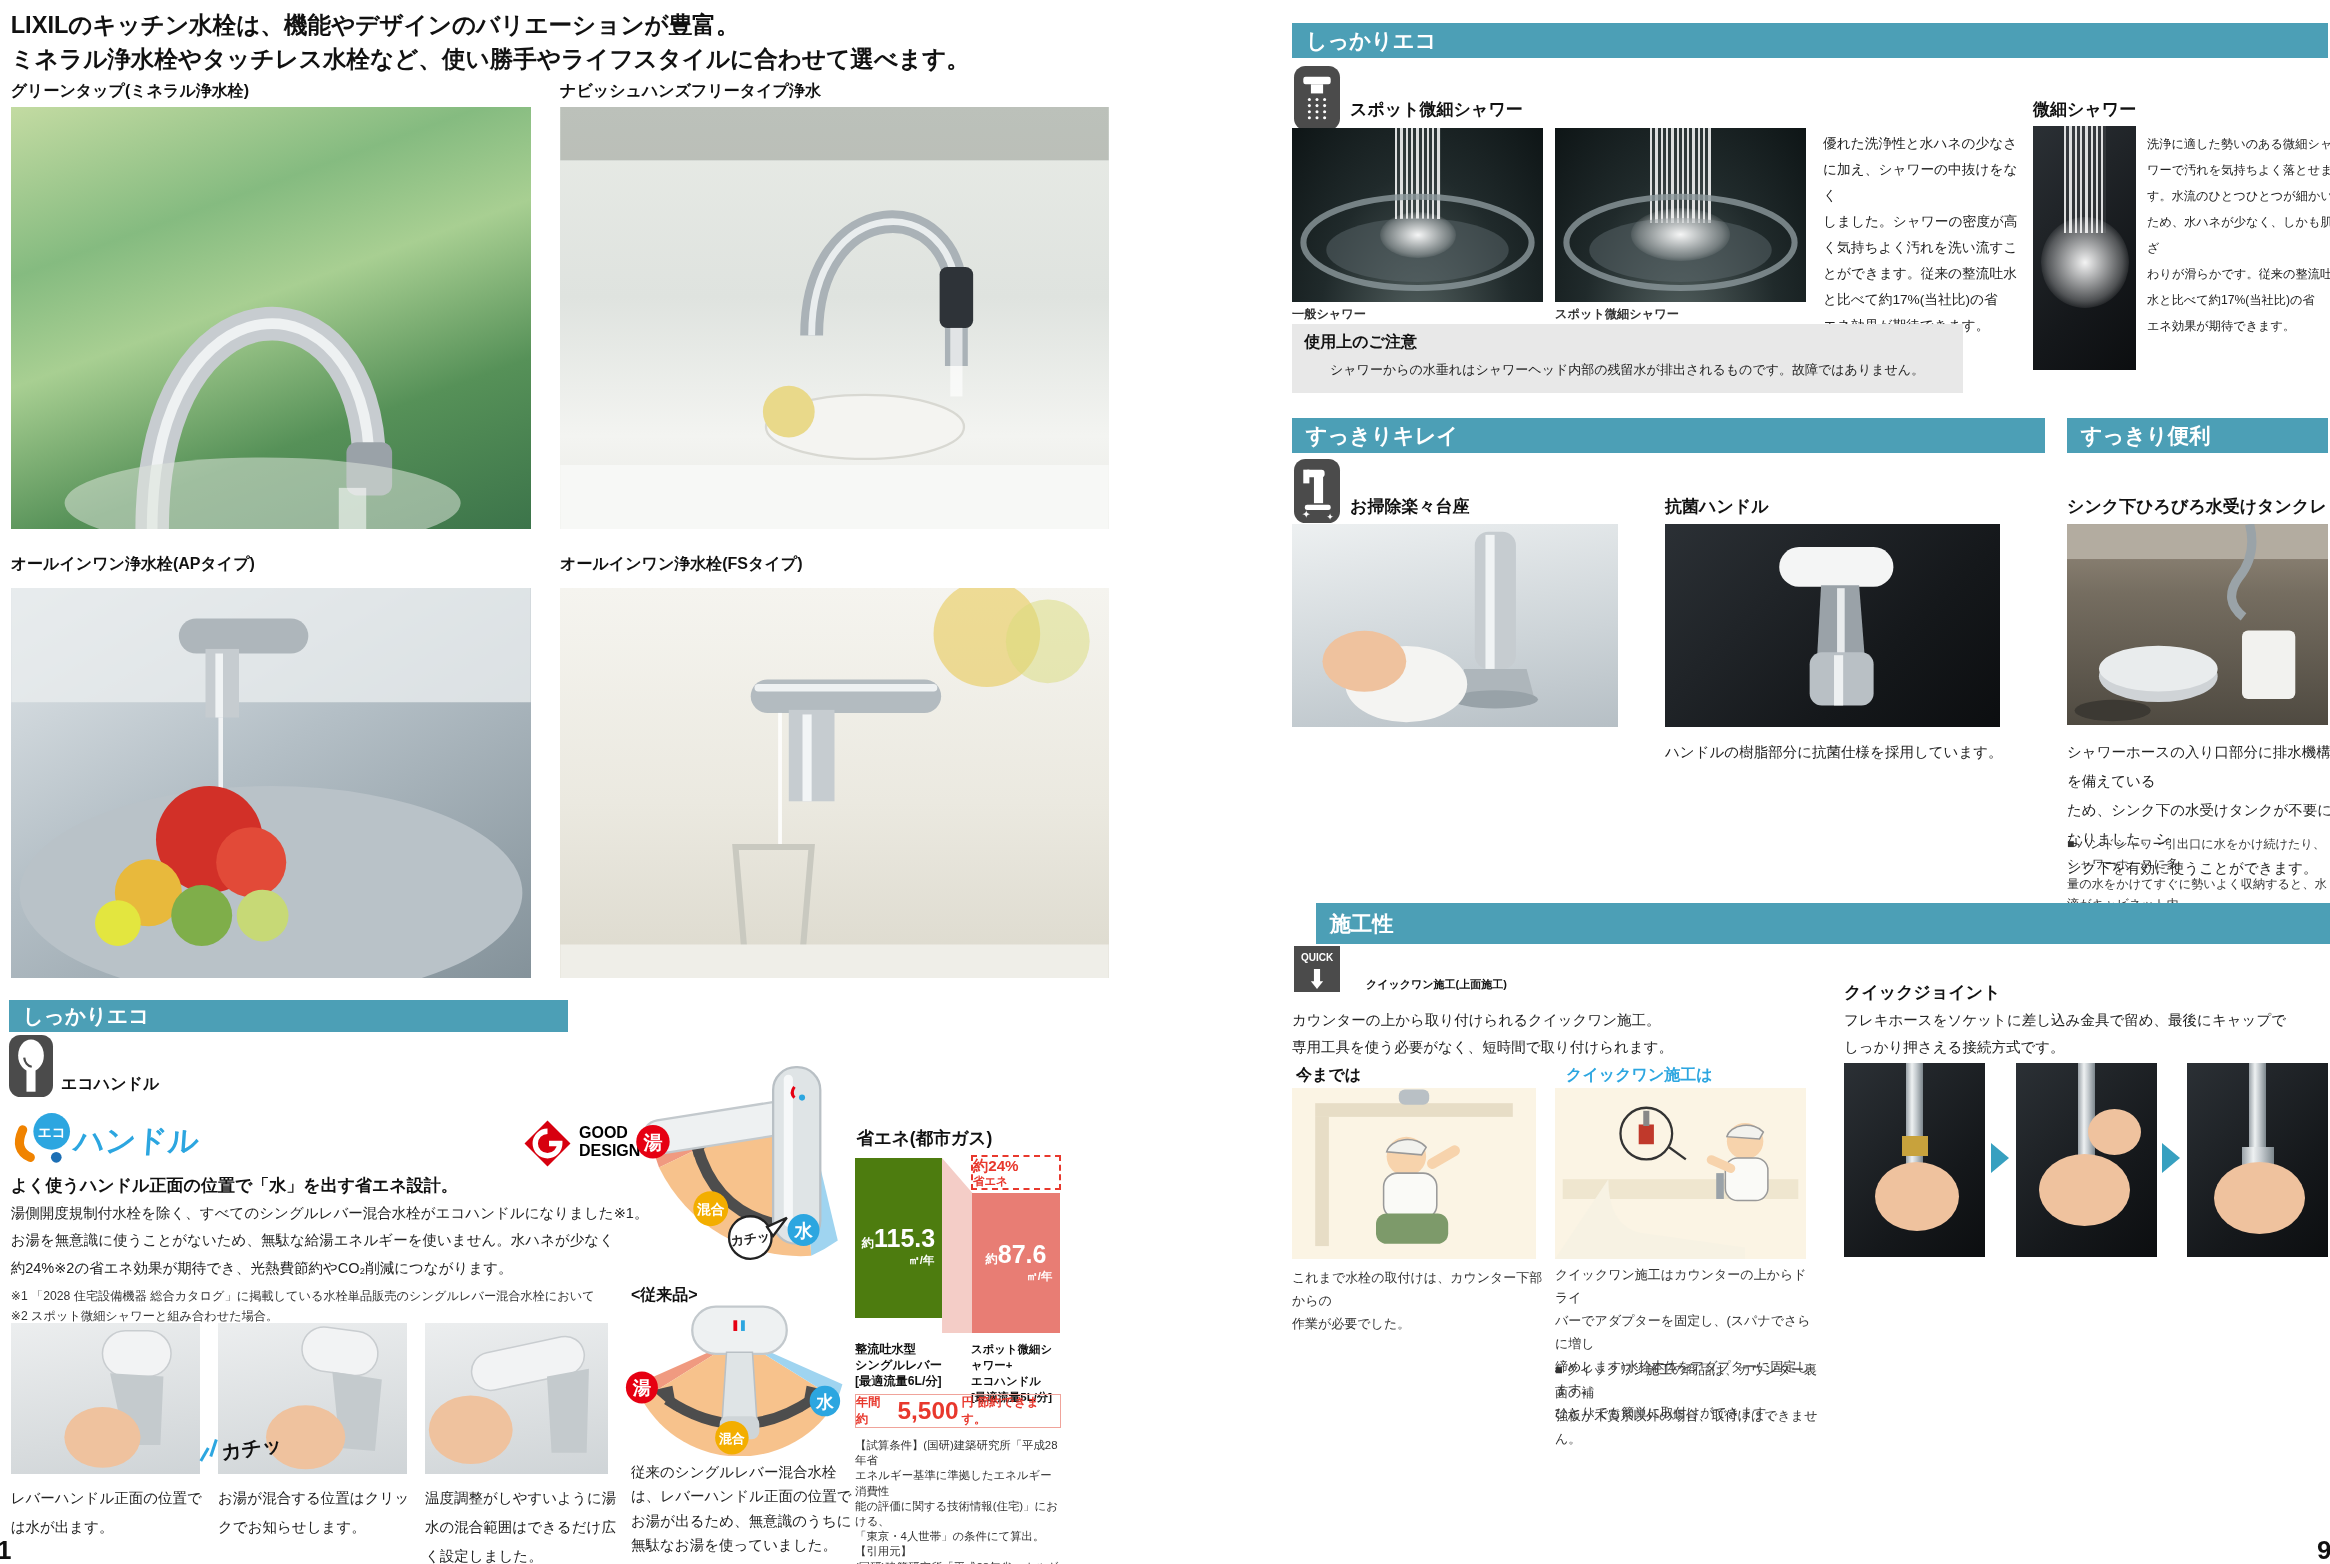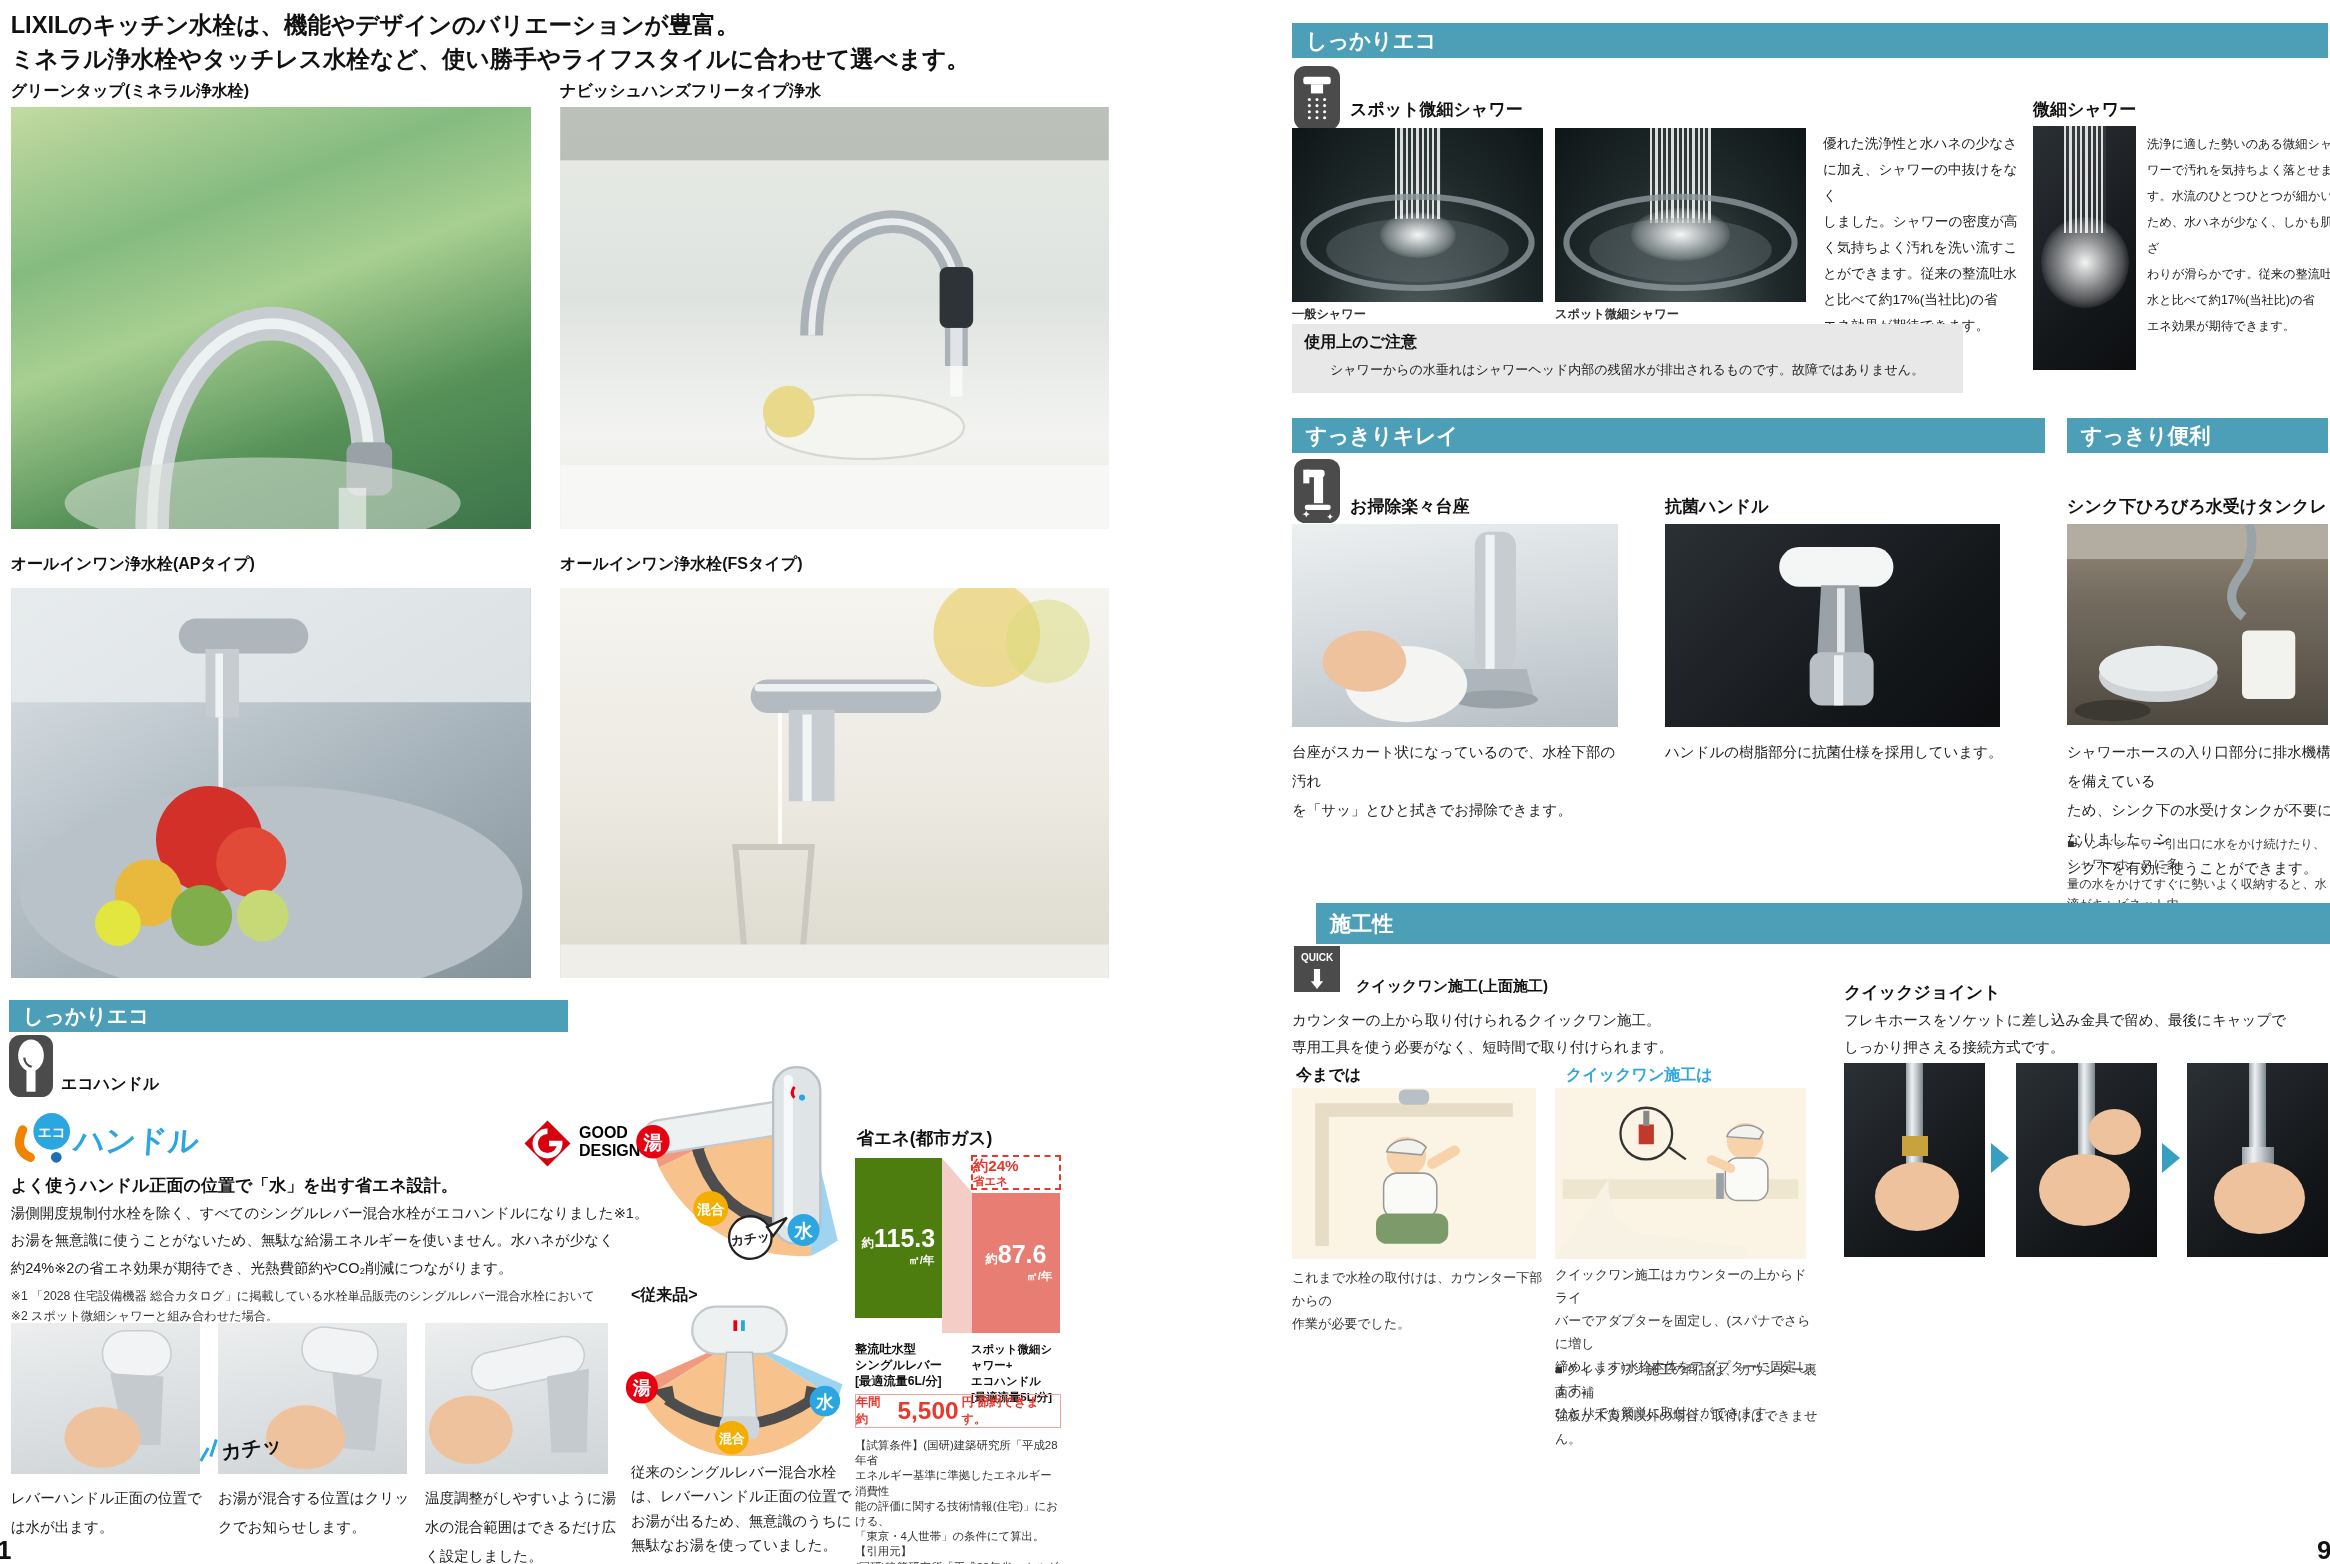--- a/index.html
+++ b/index.html
@@ -391,40 +391,38 @@
       <svg width="261" height="201" viewBox="0 0 343 264">
         <rect x="0" y="0" width="343" height="46" fill="#b3aca0"></rect>
         <path d="M240,0 q10,40 -14,70 q-22,30 6,52" stroke="#9aa3a8" stroke-width="12" fill="none"></path>
         <ellipse cx="120" cy="200" rx="78" ry="34" fill="#cfd3d6"></ellipse>
         <ellipse cx="120" cy="190" rx="78" ry="30" fill="#e9eced"></ellipse>
         <rect x="230" y="140" width="70" height="90" rx="8" fill="#f2f2ef"></rect>
         <ellipse cx="60" cy="245" rx="50" ry="14" fill="#3c3933"></ellipse>
       </svg>
     </div>
 
-    <div class="bodytxt pre" style="left:126px;top:738px;font-size:14.5px;line-height:29px;width:335px;">台座がスカート状になっているので、水栓下部の汚れ
-を「サッ」とひと拭きでお掃除できます。</div>
     <div class="bodytxt pre" style="left:499px;top:738px;font-size:14.5px;line-height:29px;width:343px;">ハンドルの樹脂部分に抗菌仕様を採用しています。</div>
     <div class="bodytxt pre" style="left:901px;top:738px;font-size:14.5px;line-height:29px;width:267px;">シャワーホースの入り口部分に排水機構を備えている
 ため、シンク下の水受けタンクが不要になりました。シ
 ンク下を有効に使うことができます。</div>
     <div class="note pre" style="left:901px;top:834px;font-size:12.2px;line-height:20px;width:267px;">■ ハンドシャワー引出口に水をかけ続けたり、シャワーホースに多
 量の水をかけてすぐに勢いよく収納すると、水滴がキャビネット内
 に滴下する恐れがあります。</div>
 
     <div class="banner" style="left:126px;top:903px;width:1036px;height:41px;font-size:21.3px;margin-left:24px;">施工性</div>
 
     <div class="tile" style="left:128px;top:946px;width:46px;height:46px;border-radius:0;">
       <div class="abs b" style="left:0;top:6.1px;width:46px;text-align:center;font-size:10px;color:#fff;">QUICK</div>
       <svg width="46" height="46" viewBox="0 0 60 60" style="position:absolute;left:0;top:0;">
         <rect x="26" y="30" width="8" height="18" fill="#fff"></rect>
         <polygon points="30,56 22,46 38,46" fill="#fff"></polygon>
       </svg>
     </div>
-    <div class="cap" style="left:190px;top:977px;font-size:15px;">クイックワン施工(上面施工)</div>
+    <div class="cap" style="left:200px;top:977px;font-size:11px;">クイックワン施工(上面施工)</div>
     <div class="bodytxt pre" style="left:126px;top:1007px;font-size:14.5px;line-height:27.4px;width:427px;">カウンターの上から取り付けられるクイックワン施工。
 専用工具を使う必要がなく、短時間で取り付けられます。</div>
 
     <div class="cap" style="left:678px;top:981px;font-size:17px;">クイックジョイント</div>
     <div class="bodytxt pre" style="left:678px;top:1007px;font-size:14.5px;line-height:27.4px;width:472px;">フレキホースをソケットに差し込み金具で留め、最後にキャップで
 しっかり押さえる接続方式です。</div>
 
     <div class="cap" style="left:130px;top:1065px;font-size:16px;">今までは</div>
     <div class="cap" style="left:400px;top:1065px;font-size:16px;color:#2CA6E0;">クイックワン施工は</div>
 

